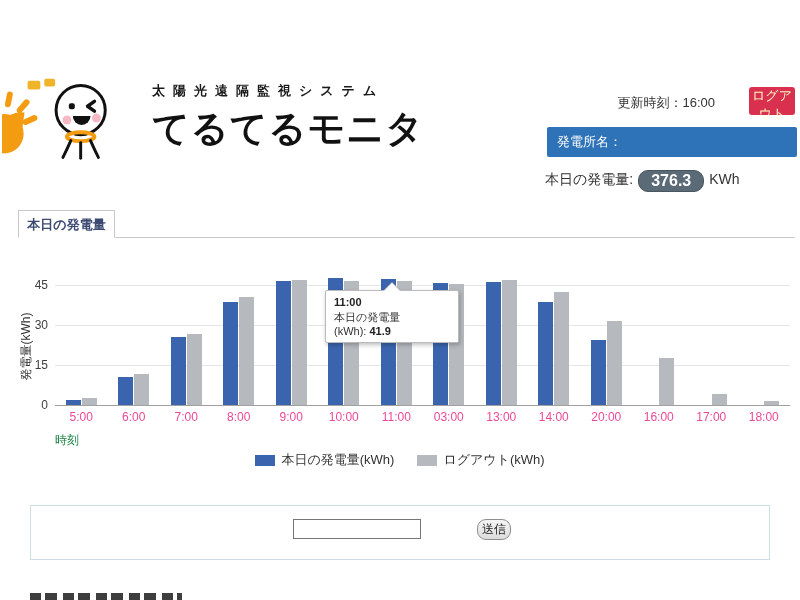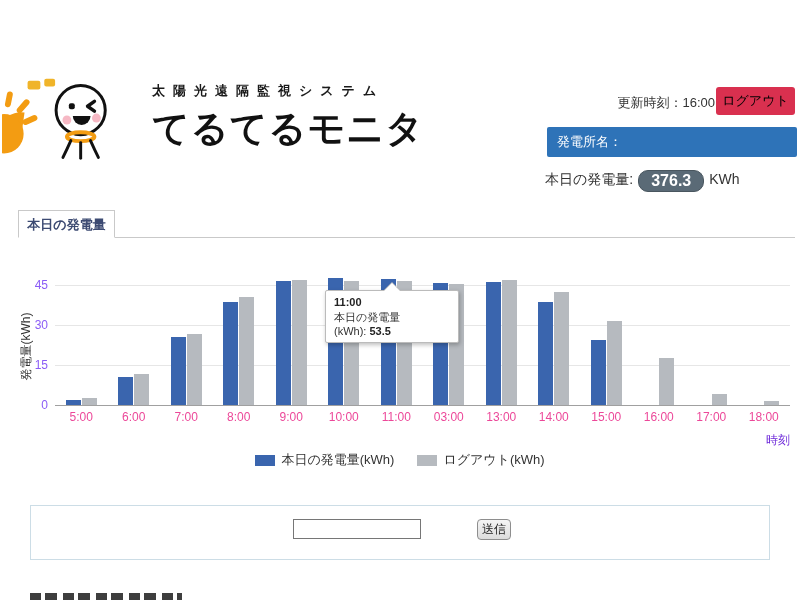--- a/index.html
+++ b/index.html
@@ -6,50 +6,50 @@
   html,body { width:800px; height:600px; background:#fff; overflow:hidden; position:relative;
     font-family:"Liberation Sans","DejaVu Sans",sans-serif; color:#333; }
 
   
   .logo { position:absolute; left:2px; top:78px; width:118px; height:84px; }
   .titles { position:absolute; left:124px; top:82px; width:280px;margin-left:28px; }
   .system-title { font-size:13px; font-weight:bold; letter-spacing:8px; color:#1a1a1a; white-space:nowrap; }
   .brand-title { font-size:37px; font-weight:900; letter-spacing:1px; color:#111; margin-top:4px; white-space:nowrap; }
 
   .update-time { position:absolute; right:85px; top:94px; font-size:13px; color:#333; }
-  .logout-btn { position:absolute; right:5px; top:87px; width:79px; height:28px;
-    background:#d9304f; color:#000000; font-size:13px; border:none; border-radius:3px; cursor:pointer; }
+  .logout-btn { position:absolute; right:5px; top:87px; width:46px; height:28px;
+    background:#d9304f; color:#fef9c3; font-size:13px; border:none; border-radius:3px; cursor:pointer; }
 
   .plant-bar { position:absolute; left:547px; top:127px; width:250px; height:30px;
     background:#2e73b8; color:#fff; font-size:13px; line-height:30px; padding-left:10px; border-radius:2px; }
 
   .today-line { position:absolute; left:545px; top:170px; font-size:14px; color:#333; white-space:nowrap; }
   .today-badge { display:inline-block; background:#5a6a76; border:1px solid #49565f; color:#fff;
     font-size:16px; font-weight:bold; border-radius:10px; padding:1px 12px; margin:0 5px; vertical-align:-2px; }
 
   
   .tab-rule { position:absolute; left:18px; top:237px; width:777px; height:1px; background:#c9c9c9; }
   .tab { position:absolute; left:18px; top:210px; width:97px; height:28px; background:#fff;
     border:1px solid #c9c9c9; border-bottom:1px solid #fff; z-index:2;
     font-size:13px; font-weight:bold; color:#3c4a72; text-align:center; line-height:27px; cursor:pointer; }
 
   
   .chart { position:absolute; left:0; top:240px; width:800px; height:245px; }
   .grid-line { position:absolute; left:55px; width:735px; height:1px; background:#e6e6e6; }
   .grid-line.baseline { background:#a0a0a0; }
-  .ytick { position:absolute; left:18px; width:30px; text-align:right; font-size:12px; color:#8b5cf6; }
+  .ytick { position:absolute; left:18px; width:30px; text-align:right; font-size:12px; color:#404040; }
   .y-title { position:absolute; left:-19px; top:98px; width:90px; text-align:center; font-size:12px; color:#333;
     transform:rotate(-90deg); white-space:nowrap; }
   .bars-row { position:absolute; left:55px; top:35px; width:735px; height:130px;
     display:flex; align-items:flex-end; }
   .bar-group { flex:1; display:flex; justify-content:center; align-items:flex-end; gap:1px; height:100%; }
   .bar { width:15px; }
   .xlabels-row { position:absolute; left:55px; top:170px; width:735px; display:flex; }
   .xtick { flex:1; text-align:center; font-size:12px; color:#ec4899; }
-  .x-title { position:absolute; left:55px; top:192px; width:735px; text-align:right; font-size:12px; color:#6d28d9; }
+  .x-title { position:absolute; left:55px; top:192px; width:735px; text-align:left; font-size:12px; color:#15803d; }
   .legend { position:absolute; left:0; top:211px; width:100%; display:flex; justify-content:center; gap:23px; }
   .legend-item { display:flex; align-items:center; gap:6px; font-size:13px; color:#333; }
   .legend-swatch { width:20px; height:11px; display:inline-block; }
 
   
   .tooltip { position:absolute; left:325px; top:50px; width:134px; background:#fff;
     border:1px solid #bbb; border-radius:2px; box-shadow:1px 2px 4px rgba(0,0,0,.25);
     padding:5px 8px; font-size:11px; color:#333; z-index:5; }
   .tooltip .arrow { position:absolute; top:-8px; left:58px; width:0; height:0;
     border-left:8px solid transparent; border-right:8px solid transparent; border-bottom:8px solid #fff;
@@ -57,21 +57,21 @@
   .tooltip .t-time { font-weight:bold; color:#222; margin-bottom:2px; }
   .tooltip .t-val { font-weight:bold; color:#222; }
 
   
   .date-form { position:absolute; left:30px; top:505px; width:740px; height:55px;
     border:1px solid #ccdde6; background:#fff; }
   .date-form .form-label { position:absolute; left:25px; top:15px; font-size:13px; font-weight:600; color:#333; }
   .date-form input { position:absolute; left:262px; top:13px; width:128px; height:20px;
     border:1px solid #767676; font-size:12px; padding:0 4px; }
   .date-form .submit-btn { position:absolute; left:446px; top:13px; width:34px; height:21px;
-    background:linear-gradient(#f5f5f5,#dcdcdc); border:1px solid #8e8e8e; border-radius:4px;
+    background:linear-gradient(#f5f5f5,#dcdcdc); border:1px solid #8e8e8e; border-radius:9px;
     font-size:12px; color:#222; cursor:pointer; }
 
   
   .footer-clip { position:absolute; left:30px; top:593px; width:152px; height:7px; opacity:.85;
     background:repeating-linear-gradient(90deg,#1c1c1c 0 11px,transparent 11px 15px,#1c1c1c 15px 27px,transparent 27px 33px); }
 </style>
 </head>
 <body>
 
 <svg class="logo" viewBox="0 0 120 84">
@@ -190,41 +190,41 @@
       <div class="xtick">5:00</div>
       <div class="xtick">6:00</div>
       <div class="xtick">7:00</div>
       <div class="xtick">8:00</div>
       <div class="xtick">9:00</div>
       <div class="xtick">10:00</div>
       <div class="xtick">11:00</div>
       <div class="xtick">03:00</div>
       <div class="xtick">13:00</div>
       <div class="xtick">14:00</div>
-      <div class="xtick">15:00</div>
+      <div class="xtick">20:00</div>
       <div class="xtick">16:00</div>
       <div class="xtick">17:00</div>
       <div class="xtick">18:00</div>
     </div>
   <div class="x-title">時刻</div>
   <div class="legend" id="legend">
       <div class="legend-item">
         <span class="legend-swatch" style="background: rgb(58, 101, 174);"></span>
         <span>本日の発電量(kWh)</span>
       </div>
       <div class="legend-item">
         <span class="legend-swatch" style="background: rgb(182, 186, 191);"></span>
         <span>ログアウト(kWh)</span>
       </div>
     </div>
 
   <div class="tooltip">
     <div class="arrow"></div>
     <div class="t-time">11:00</div>
-    <div><span>本日の発電量(kWh):</span>&nbsp;<span class="t-val">53.5</span></div>
+    <div><span>本日の発電量(kWh):</span>&nbsp;<span class="t-val">41.9</span></div>
   </div>
 </div>
 
 <div class="date-form">
   <input type="text" value="" style="">
   <button class="submit-btn">送信</button>
 </div>
 
 <div class="footer-clip"></div>
 

